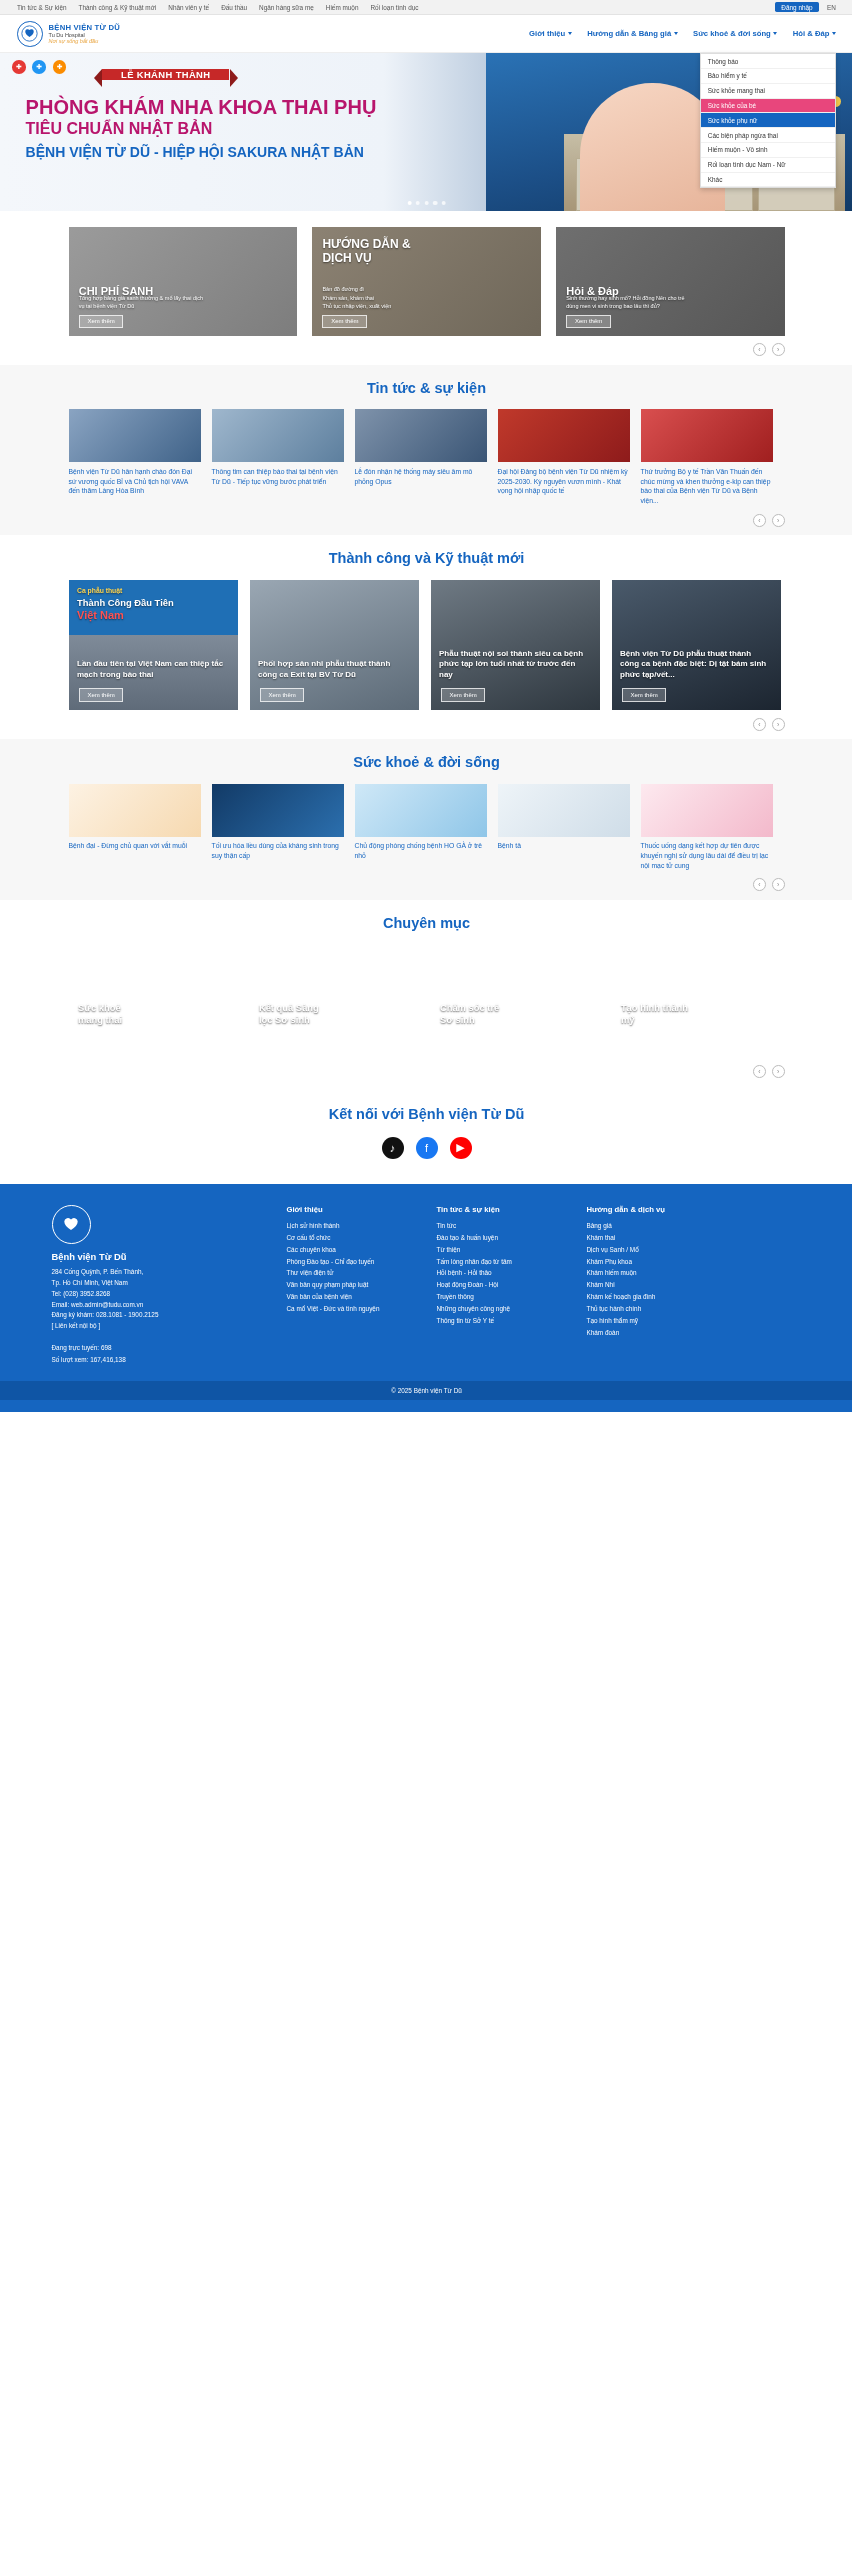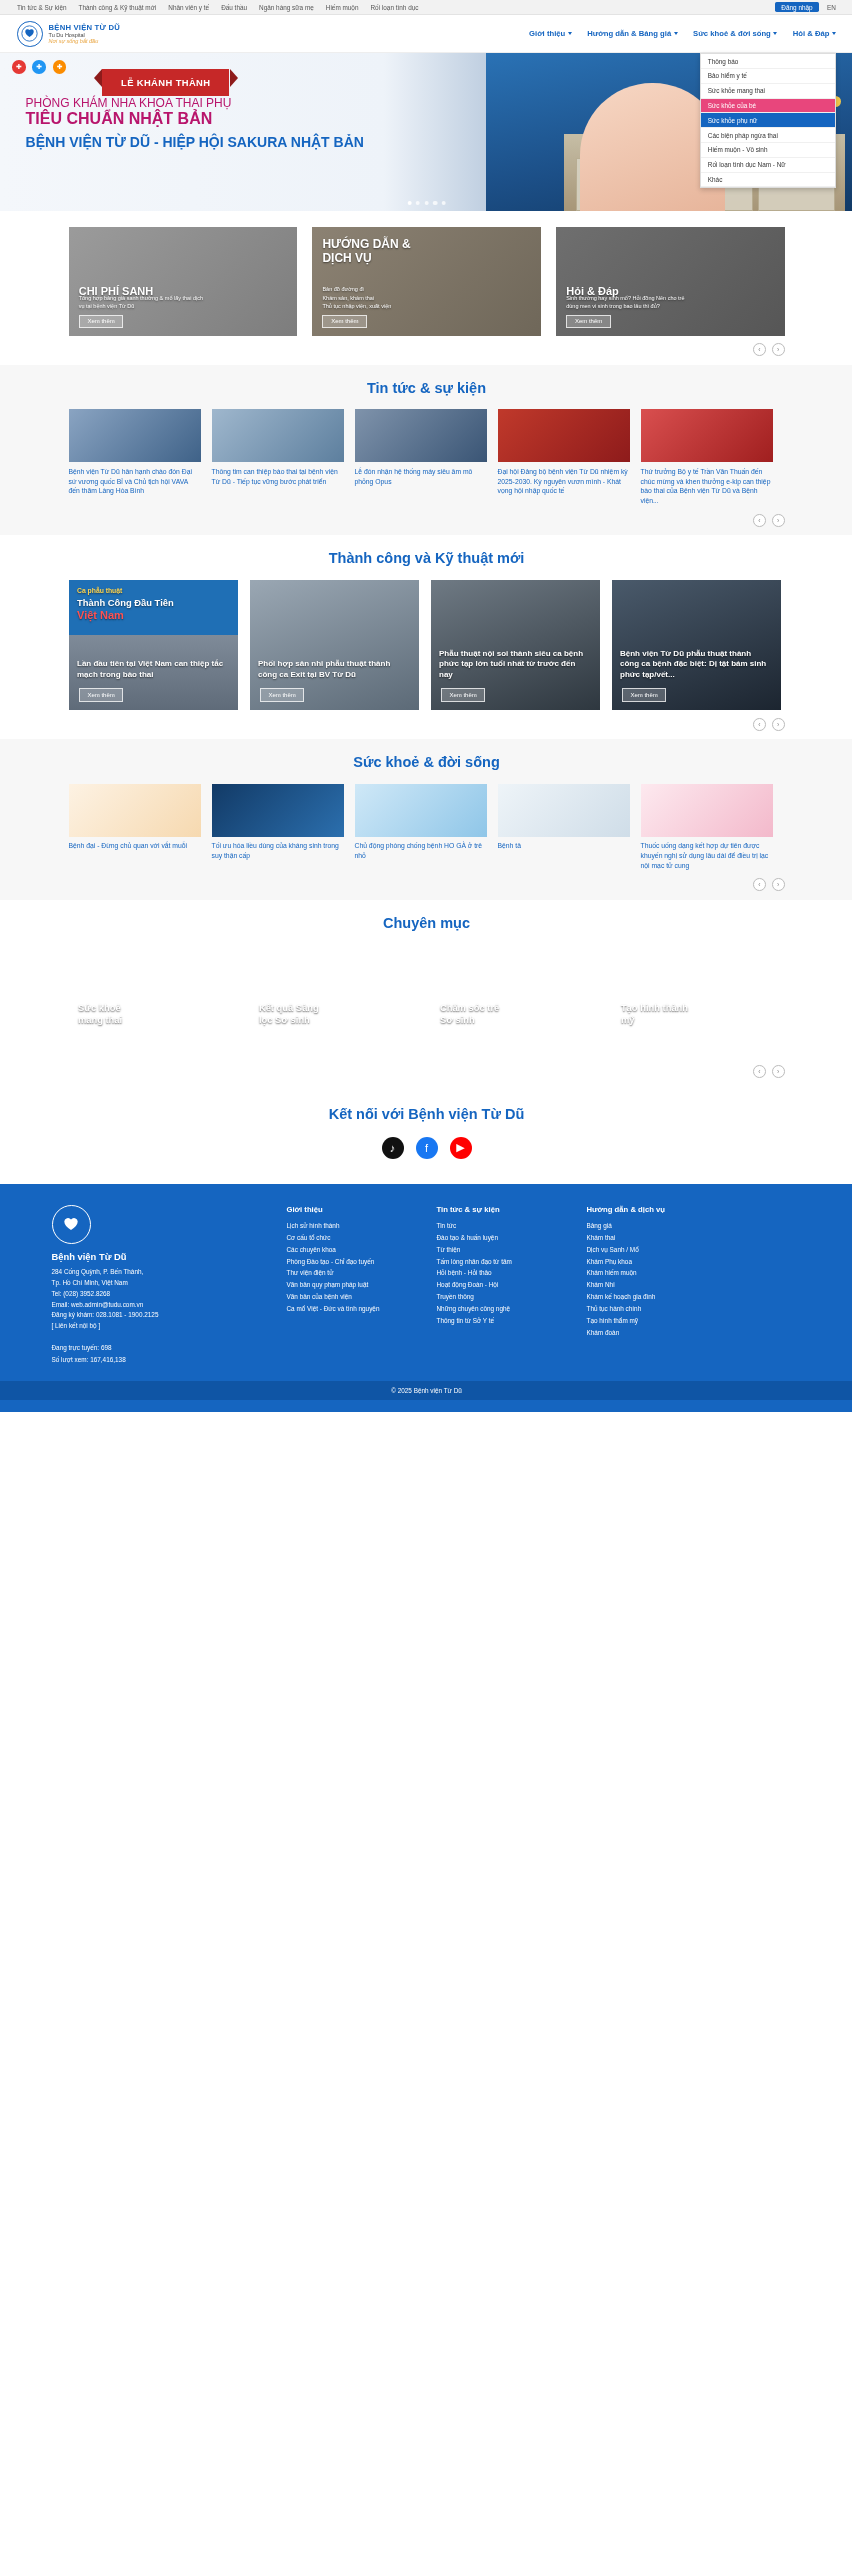--- a/index.html
+++ b/index.html
@@ -88,33 +88,33 @@
   .hero-left { position: absolute; inset: 0; }
   .hero-icons { position: absolute; top: 6.8px; left: 12px; display: flex; gap: 6.8px; }
   .hi { width: 13.6px; height: 13.6px; border-radius: 50%; display: flex; align-items: center; justify-content: center; font-size: 6.8px; color: #fff; }
   .hi.red { background: #e53935; }
   .hi.blue { background: #2196f3; }
   .hi.orange { background: #fb8c00; }
 
   .ribbon {
     position: absolute; left: 102px; top: 15.3px;
     background: #c62828; color: #fff; font-size: 9.4px; font-weight: bold;
-    padding: 8px 19px; letter-spacing: 0.4px;
+    padding: 0 19px; letter-spacing: 0.4px;
   }
   .ribbon::before, .ribbon::after {
     content:""; position: absolute; top: 0; width: 0; height: 0;
     border-top: 9.4px solid transparent; border-bottom: 9.4px solid transparent;
   }
   .ribbon::before { left: -8.5px; border-right: 8.5px solid #8e1b1b; }
   .ribbon::after { right: -8.5px; border-left: 8.5px solid #8e1b1b; }
 
   .hero-title {
     position: absolute; left: 25.6px; top: 43px; width: 358px;
   }
-  .hero-title .t1 { font-size: 12px; color: #b8156c; font-weight: normal; line-height: 1.18; }
+  .hero-title .t1 { font-size: 20px; color: #b8156c; font-weight: bold; line-height: 1.18; }
   .hero-title .t2 { font-size: 16px; color: #b8156c; font-weight: bold; line-height: 1.18; }
   .hero-title .t3 { font-size: 14px; color: #1565c0; font-weight: bold; margin-top: 5.1px; }
 
   .hero-photo {
     position: absolute; right: 0; top: 0; width: 367px; height: 158px;
     background: linear-gradient(170deg,#2a72b5 0%,#1c4f87 60%,#123a66 100%);
   }
   .hero-build {
     position: absolute; right: 8.5px; bottom: 0; width: 281px; height: 77px;
     background: linear-gradient(180deg,#d8c9a8,#b79f78);

